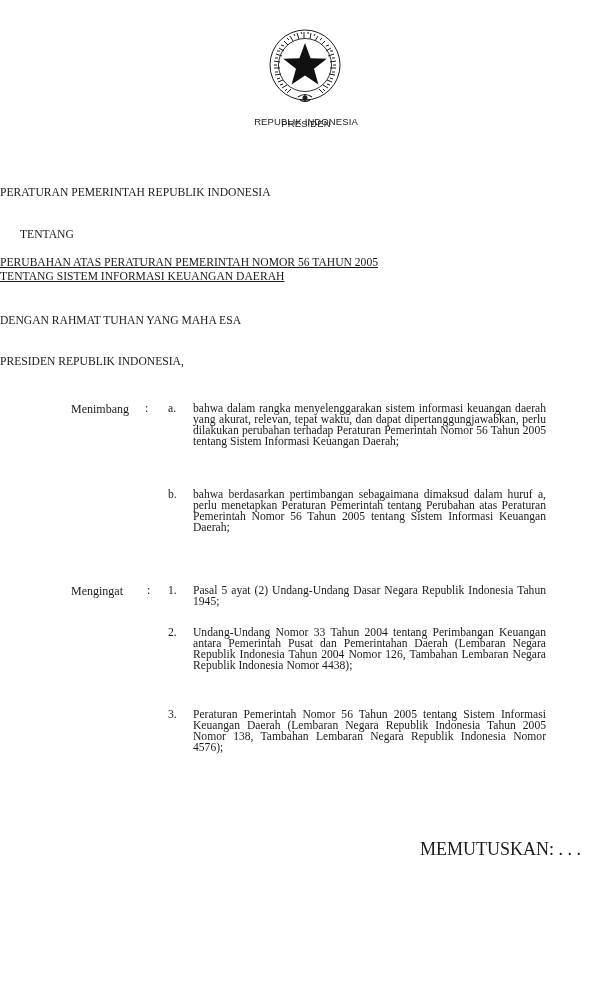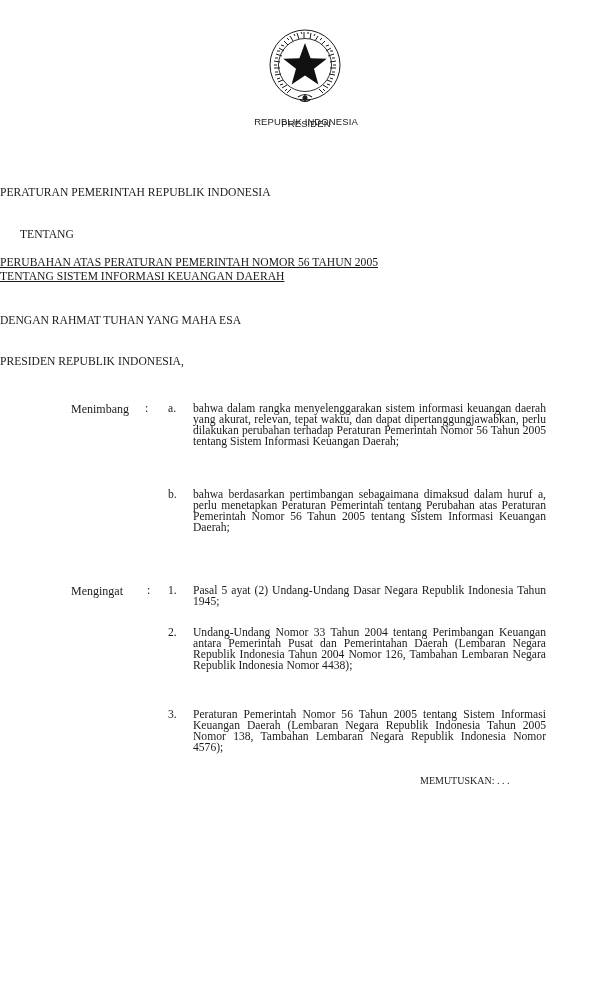--- a/index.html
+++ b/index.html
@@ -78,23 +78,23 @@
       width: 22px;
     }
     .item .body {
       margin-left: 25px;
       text-align: justify;
       text-align-last: left;
     }
     .closing {
       position: absolute;
       left: 420px;
-      top: 775px;
+      top: 839px;
       font-family: "Liberation Serif", "DejaVu Serif", serif;
-      font-size: 10px;
+      font-size: 18px;
       white-space: nowrap;
     }
   </style>
 </head>
 <body>
 
 <div class="page">
 
   <div class="emblem">
     <svg viewBox="0 0 76 76" xmlns="http://www.w3.org/2000/svg">

